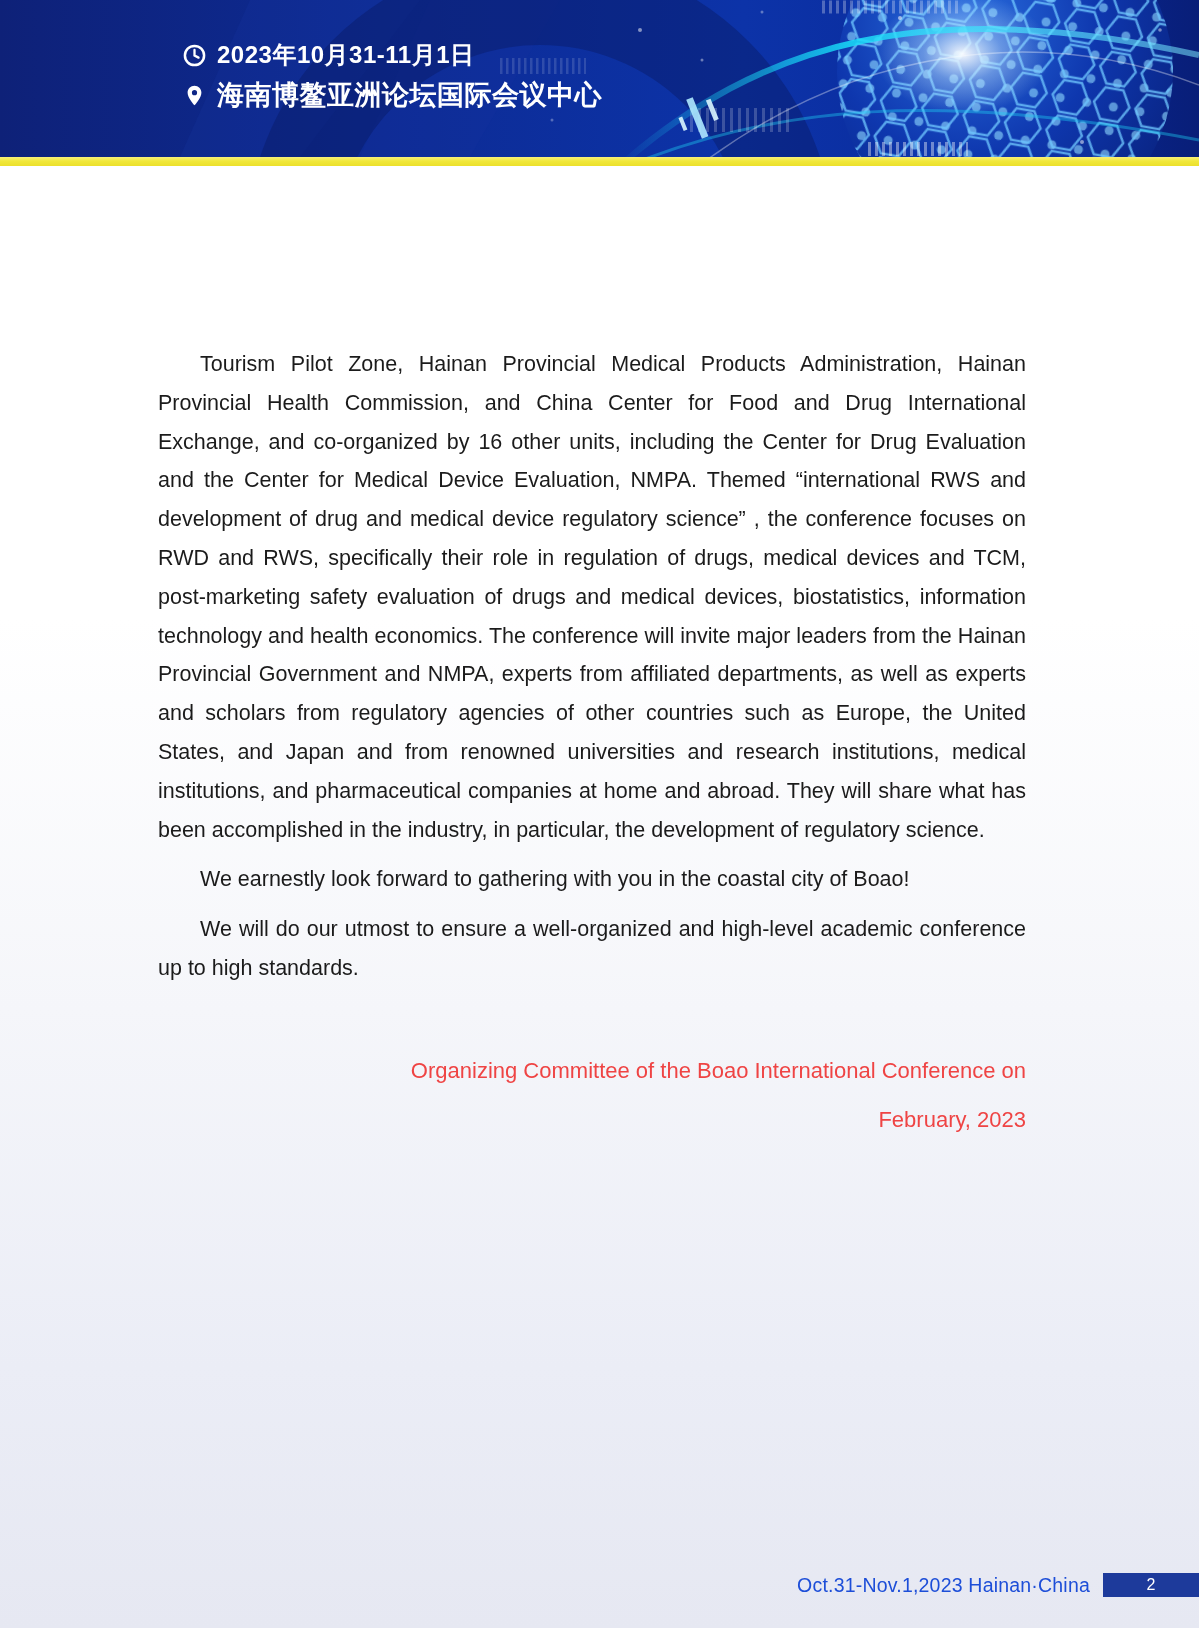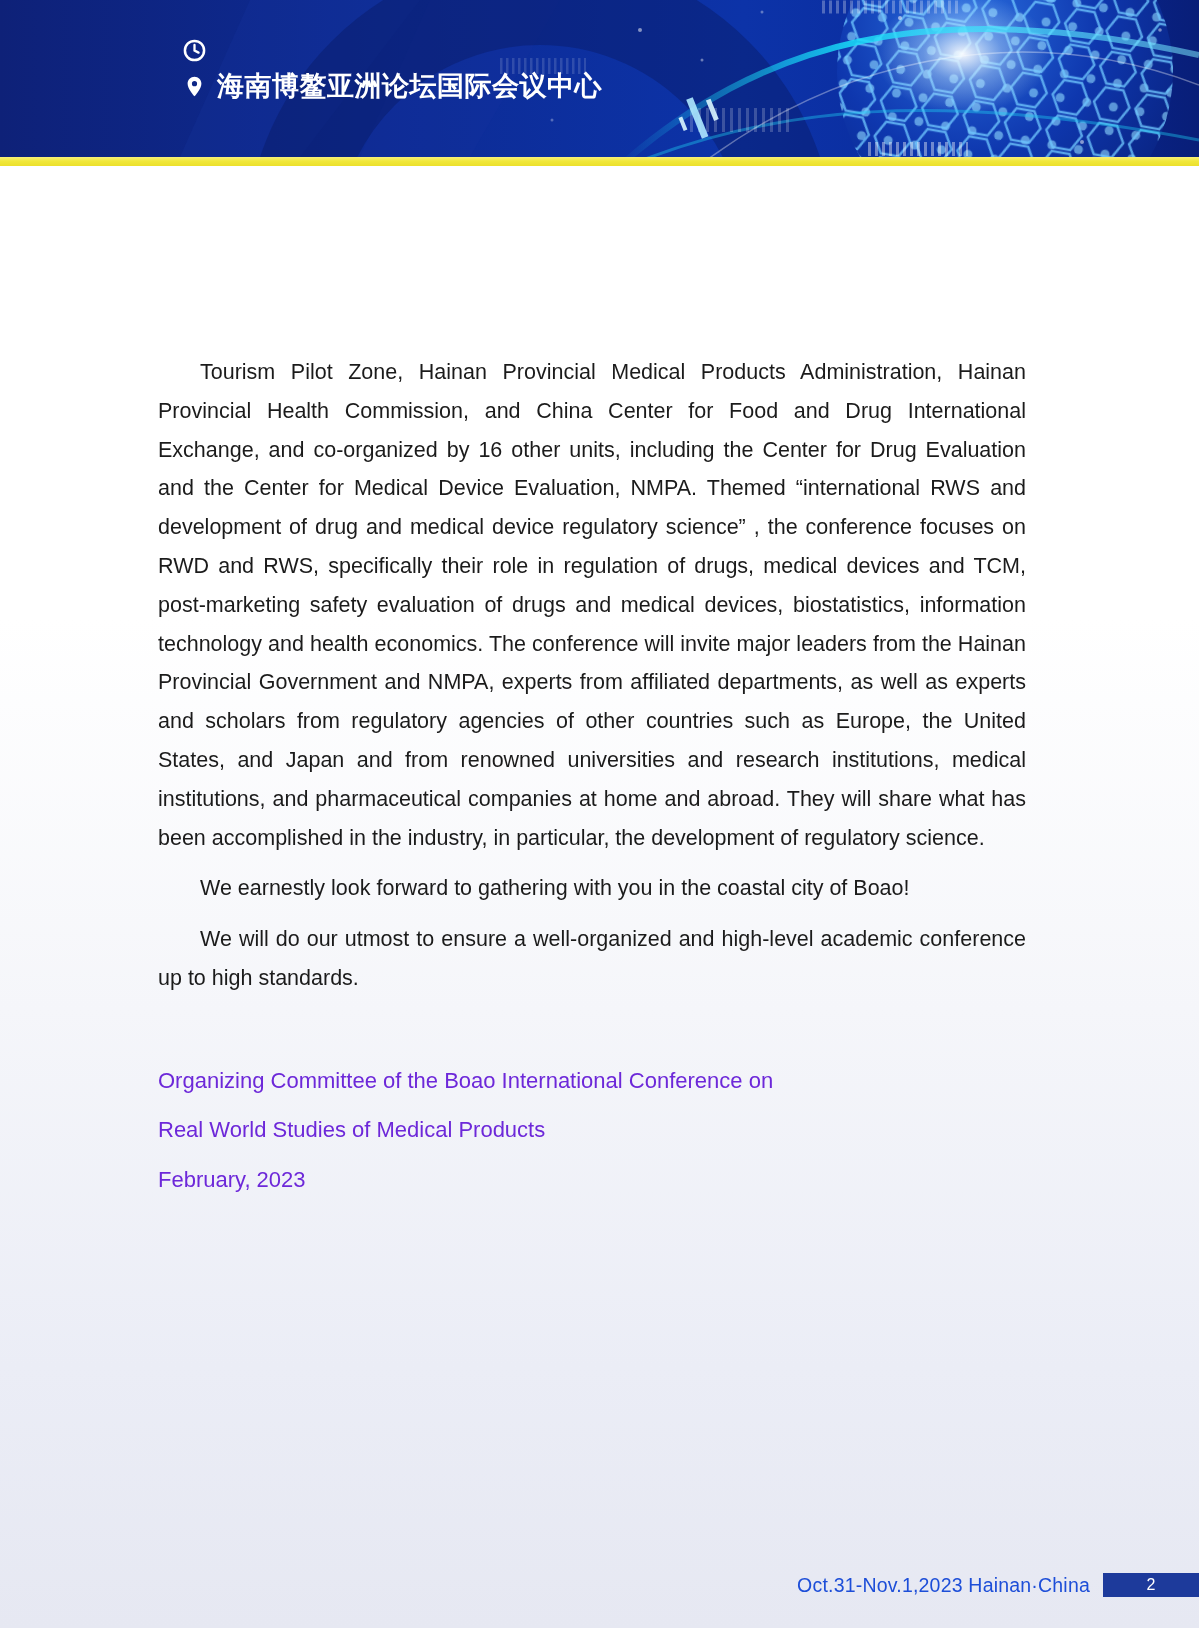--- a/index.html
+++ b/index.html
@@ -30,26 +30,26 @@
     background: linear-gradient(180deg, #f8f07a 0%, #f1e83c 45%, #ece02b 100%);
   }
 
   
   .content {
     position: absolute; top: 341px; left: 158px; width: 868px;
     color: #1b1b1b;
     font-size: 21.5px; line-height: 38.8px;
     text-align: justify;
   }
-  .content p { margin: 12px 0 11px 0; text-indent: 42px; }
+  .content p { margin: 4px 0 11px 0; text-indent: 42px; }
   .signature {
     margin-top: 58px;
-    text-align: left;
+    text-align: right;
     font-size: 22px; line-height: 49.5px;
-    color: #6d28d9;
+    color: #ef4444;
   }
 
   
   .footer {
     position: absolute; right: 0; bottom: 31px;
     display: flex; align-items: center;
   }
   .footer-text {
     color: #1d4ed8; font-size: 19.5px; letter-spacing: 0.2px;
     margin-right: 13px; white-space: nowrap;
@@ -134,40 +134,40 @@
     <circle cx="552" cy="120" r="1.5" fill="#ffffff" opacity="0.3"></circle>
     <circle cx="1160" cy="30" r="1.8" fill="#ffffff" opacity="0.45"></circle>
   </svg>
 
   <div class="header-info">
     <div class="header-row">
       <svg class="hdr-icon" viewBox="0 0 24 24" aria-hidden="true">
         <circle cx="12" cy="12" r="10" fill="none" stroke="#ffffff" stroke-width="2.6"></circle>
         <path d="M12 6.2 V12 L16.2 14.2" fill="none" stroke="#ffffff" stroke-width="2.4" stroke-linecap="round"></path>
       </svg>
+      <span class="date-text">2023年10月31-11月1日</span>
     </div>
     <div class="header-row">
       <svg class="hdr-icon" viewBox="0 0 24 24" aria-hidden="true">
         <path d="M12 1.8c-4 0-7.2 3.2-7.2 7.2 0 5.4 7.2 13.2 7.2 13.2s7.2-7.8 7.2-13.2c0-4-3.2-7.2-7.2-7.2zm0 9.9a2.7 2.7 0 1 1 0-5.4 2.7 2.7 0 0 1 0 5.4z" fill="#ffffff"></path>
       </svg>
       <span class="venue-text">海南博鳌亚洲论坛国际会议中心</span>
     </div>
   </div>
 </div>
 
 <div class="accent-bar"></div>
 
 <main class="content">
   <p>Tourism Pilot Zone, Hainan Provincial Medical Products Administration, Hainan Provincial Health Commission, and China Center for Food and Drug International Exchange, and co-organized by 16 other units, including the Center for Drug Evaluation and the Center for Medical Device Evaluation, NMPA. Themed “international RWS and development of drug and medical device regulatory science” , the conference focuses on RWD and RWS, specifically their role in regulation of drugs, medical devices and TCM, post-marketing safety evaluation of drugs and medical devices, biostatistics, information technology and health economics. The conference will invite major leaders from the Hainan Provincial Government and NMPA, experts from affiliated departments, as well as experts and scholars from regulatory agencies of other countries such as Europe, the United States, and Japan and from renowned universities and research institutions, medical institutions, and pharmaceutical companies at home and abroad. They will share what has been accomplished in the industry, in particular, the development of regulatory science.</p>
   <p>We earnestly look forward to gathering with you in the coastal city of Boao!</p>
   <p>We will do our utmost to ensure a well-organized and high-level academic conference up to high standards.</p>
 
   <div class="signature">
     <div>Organizing Committee of the Boao International Conference on</div>
-    <div>Real World Studies of Medical Products</div>
     <div>February, 2023</div>
   </div>
 </main>
 
 <div class="footer">
   <span class="footer-text">Oct.31-Nov.1,2023 Hainan·China</span>
   <span class="page-badge">2</span>
 </div>
 
 </body></html>

